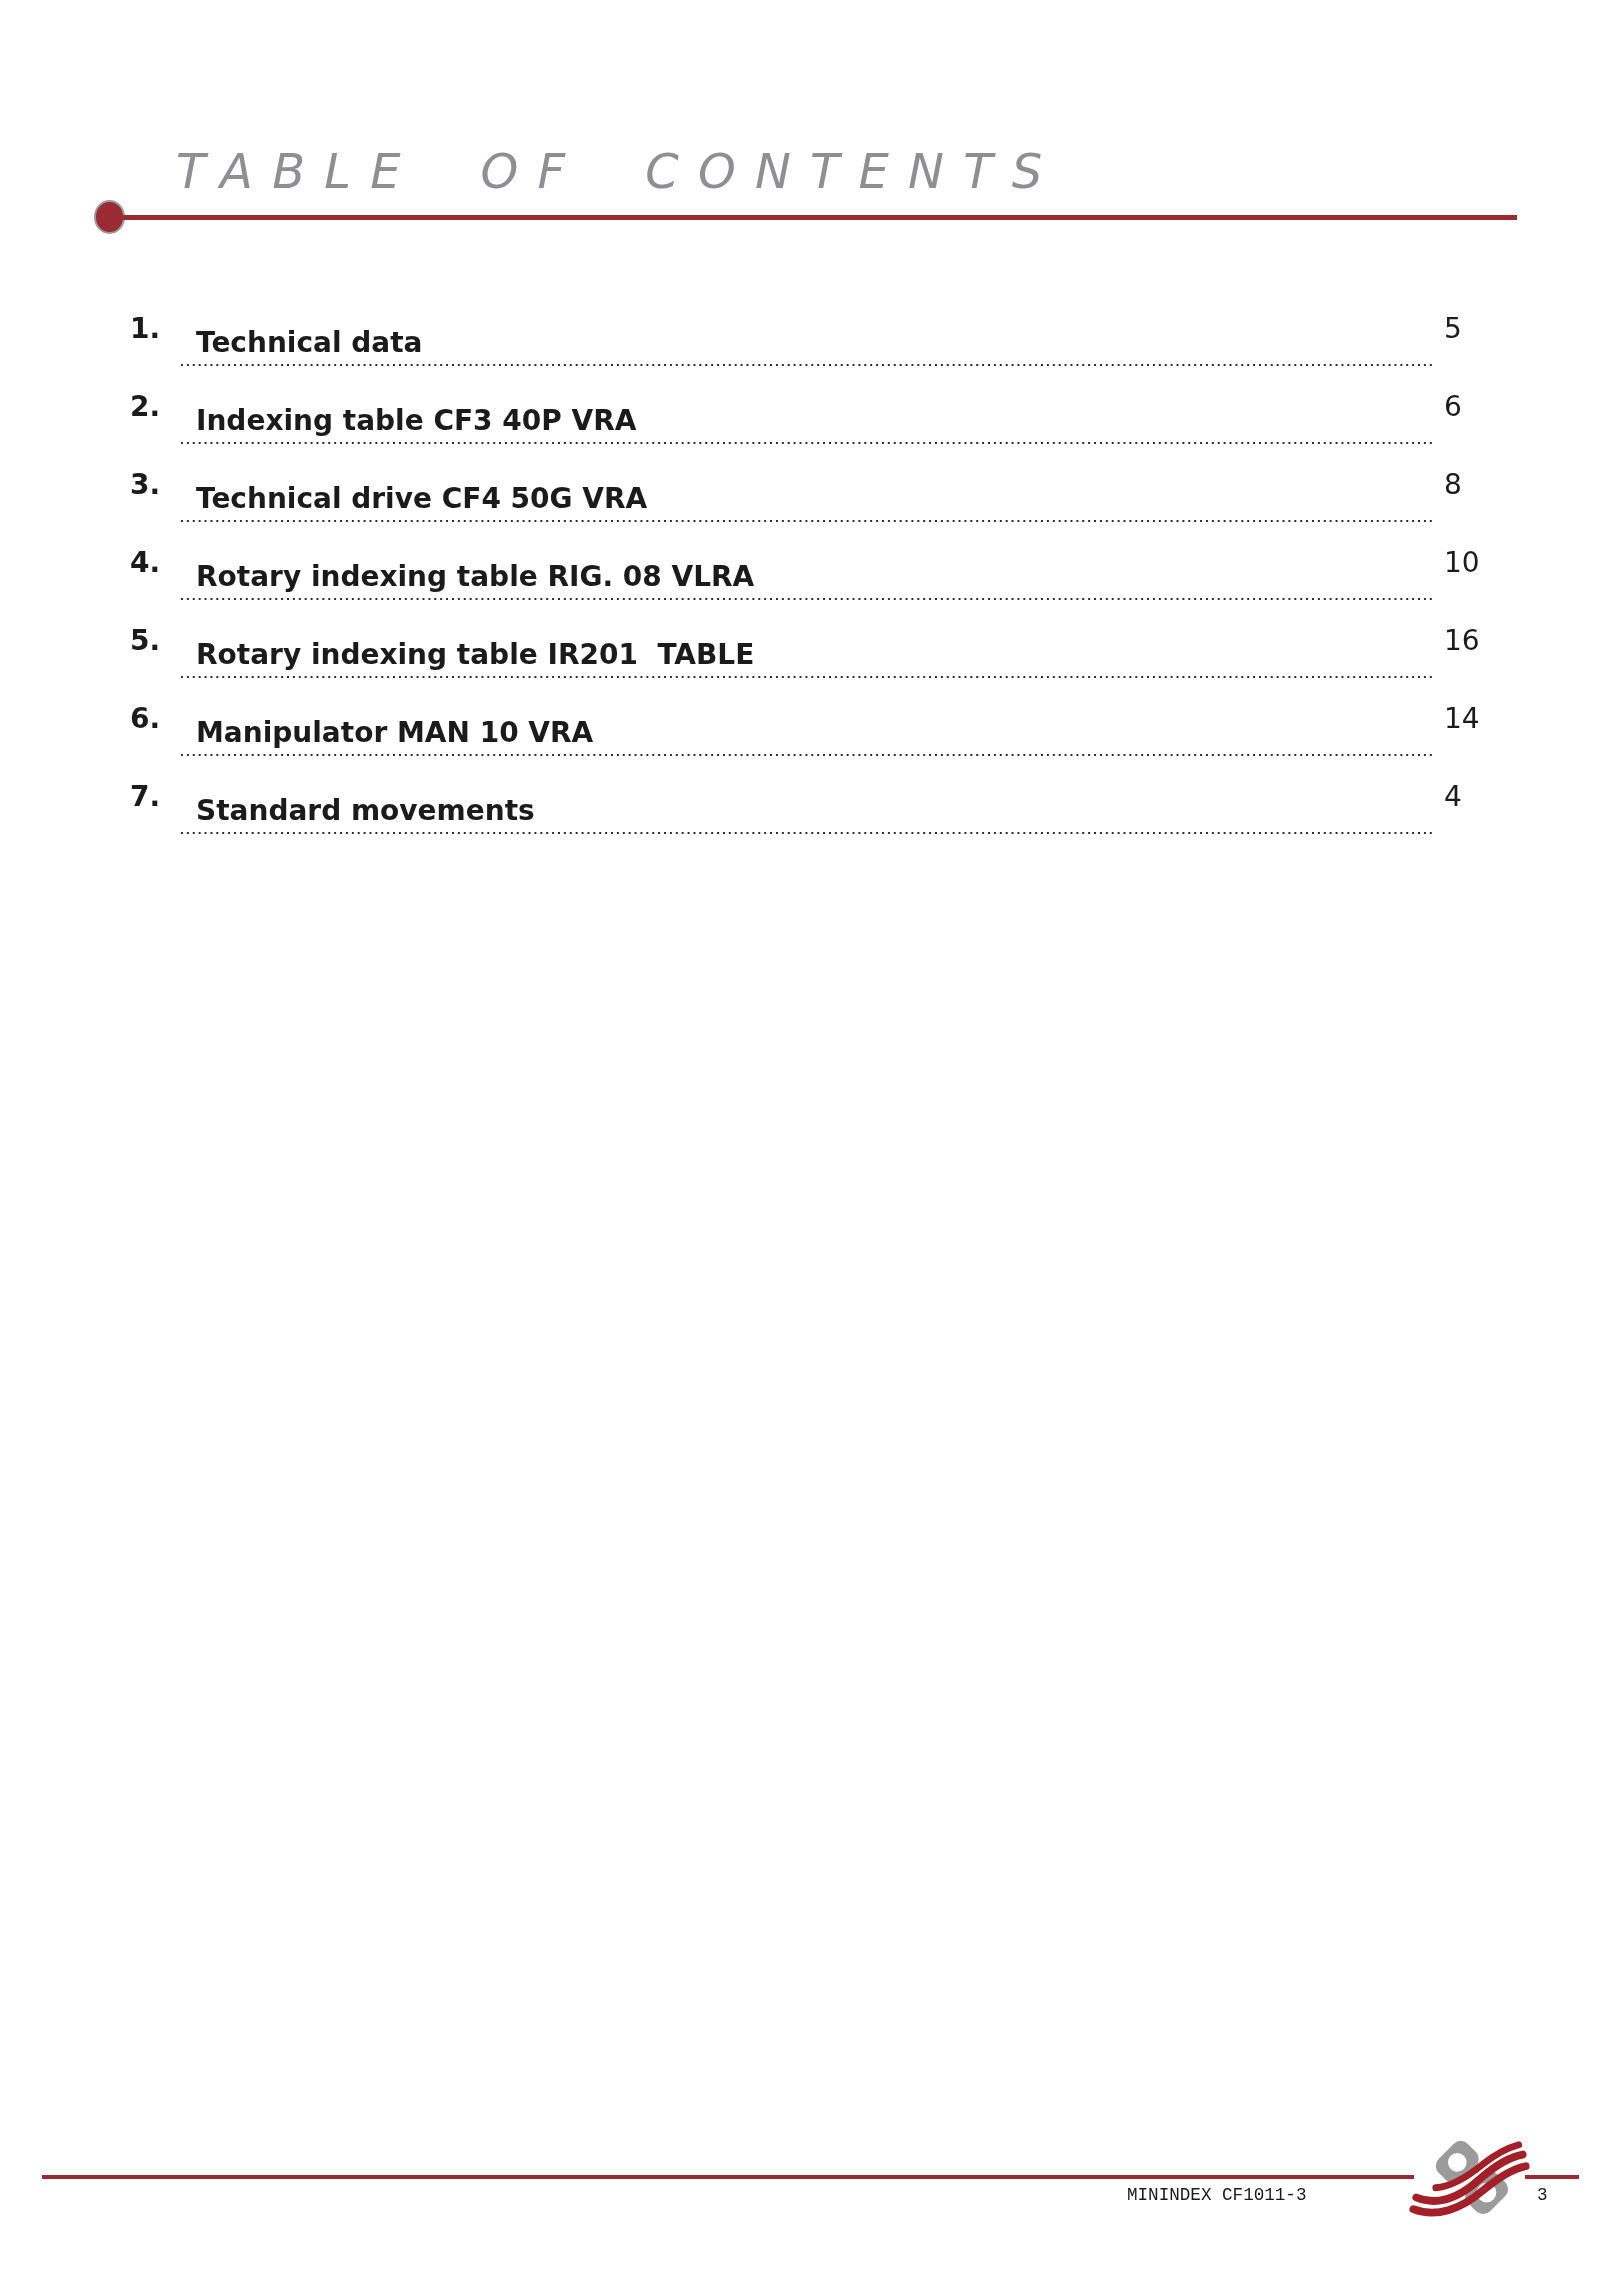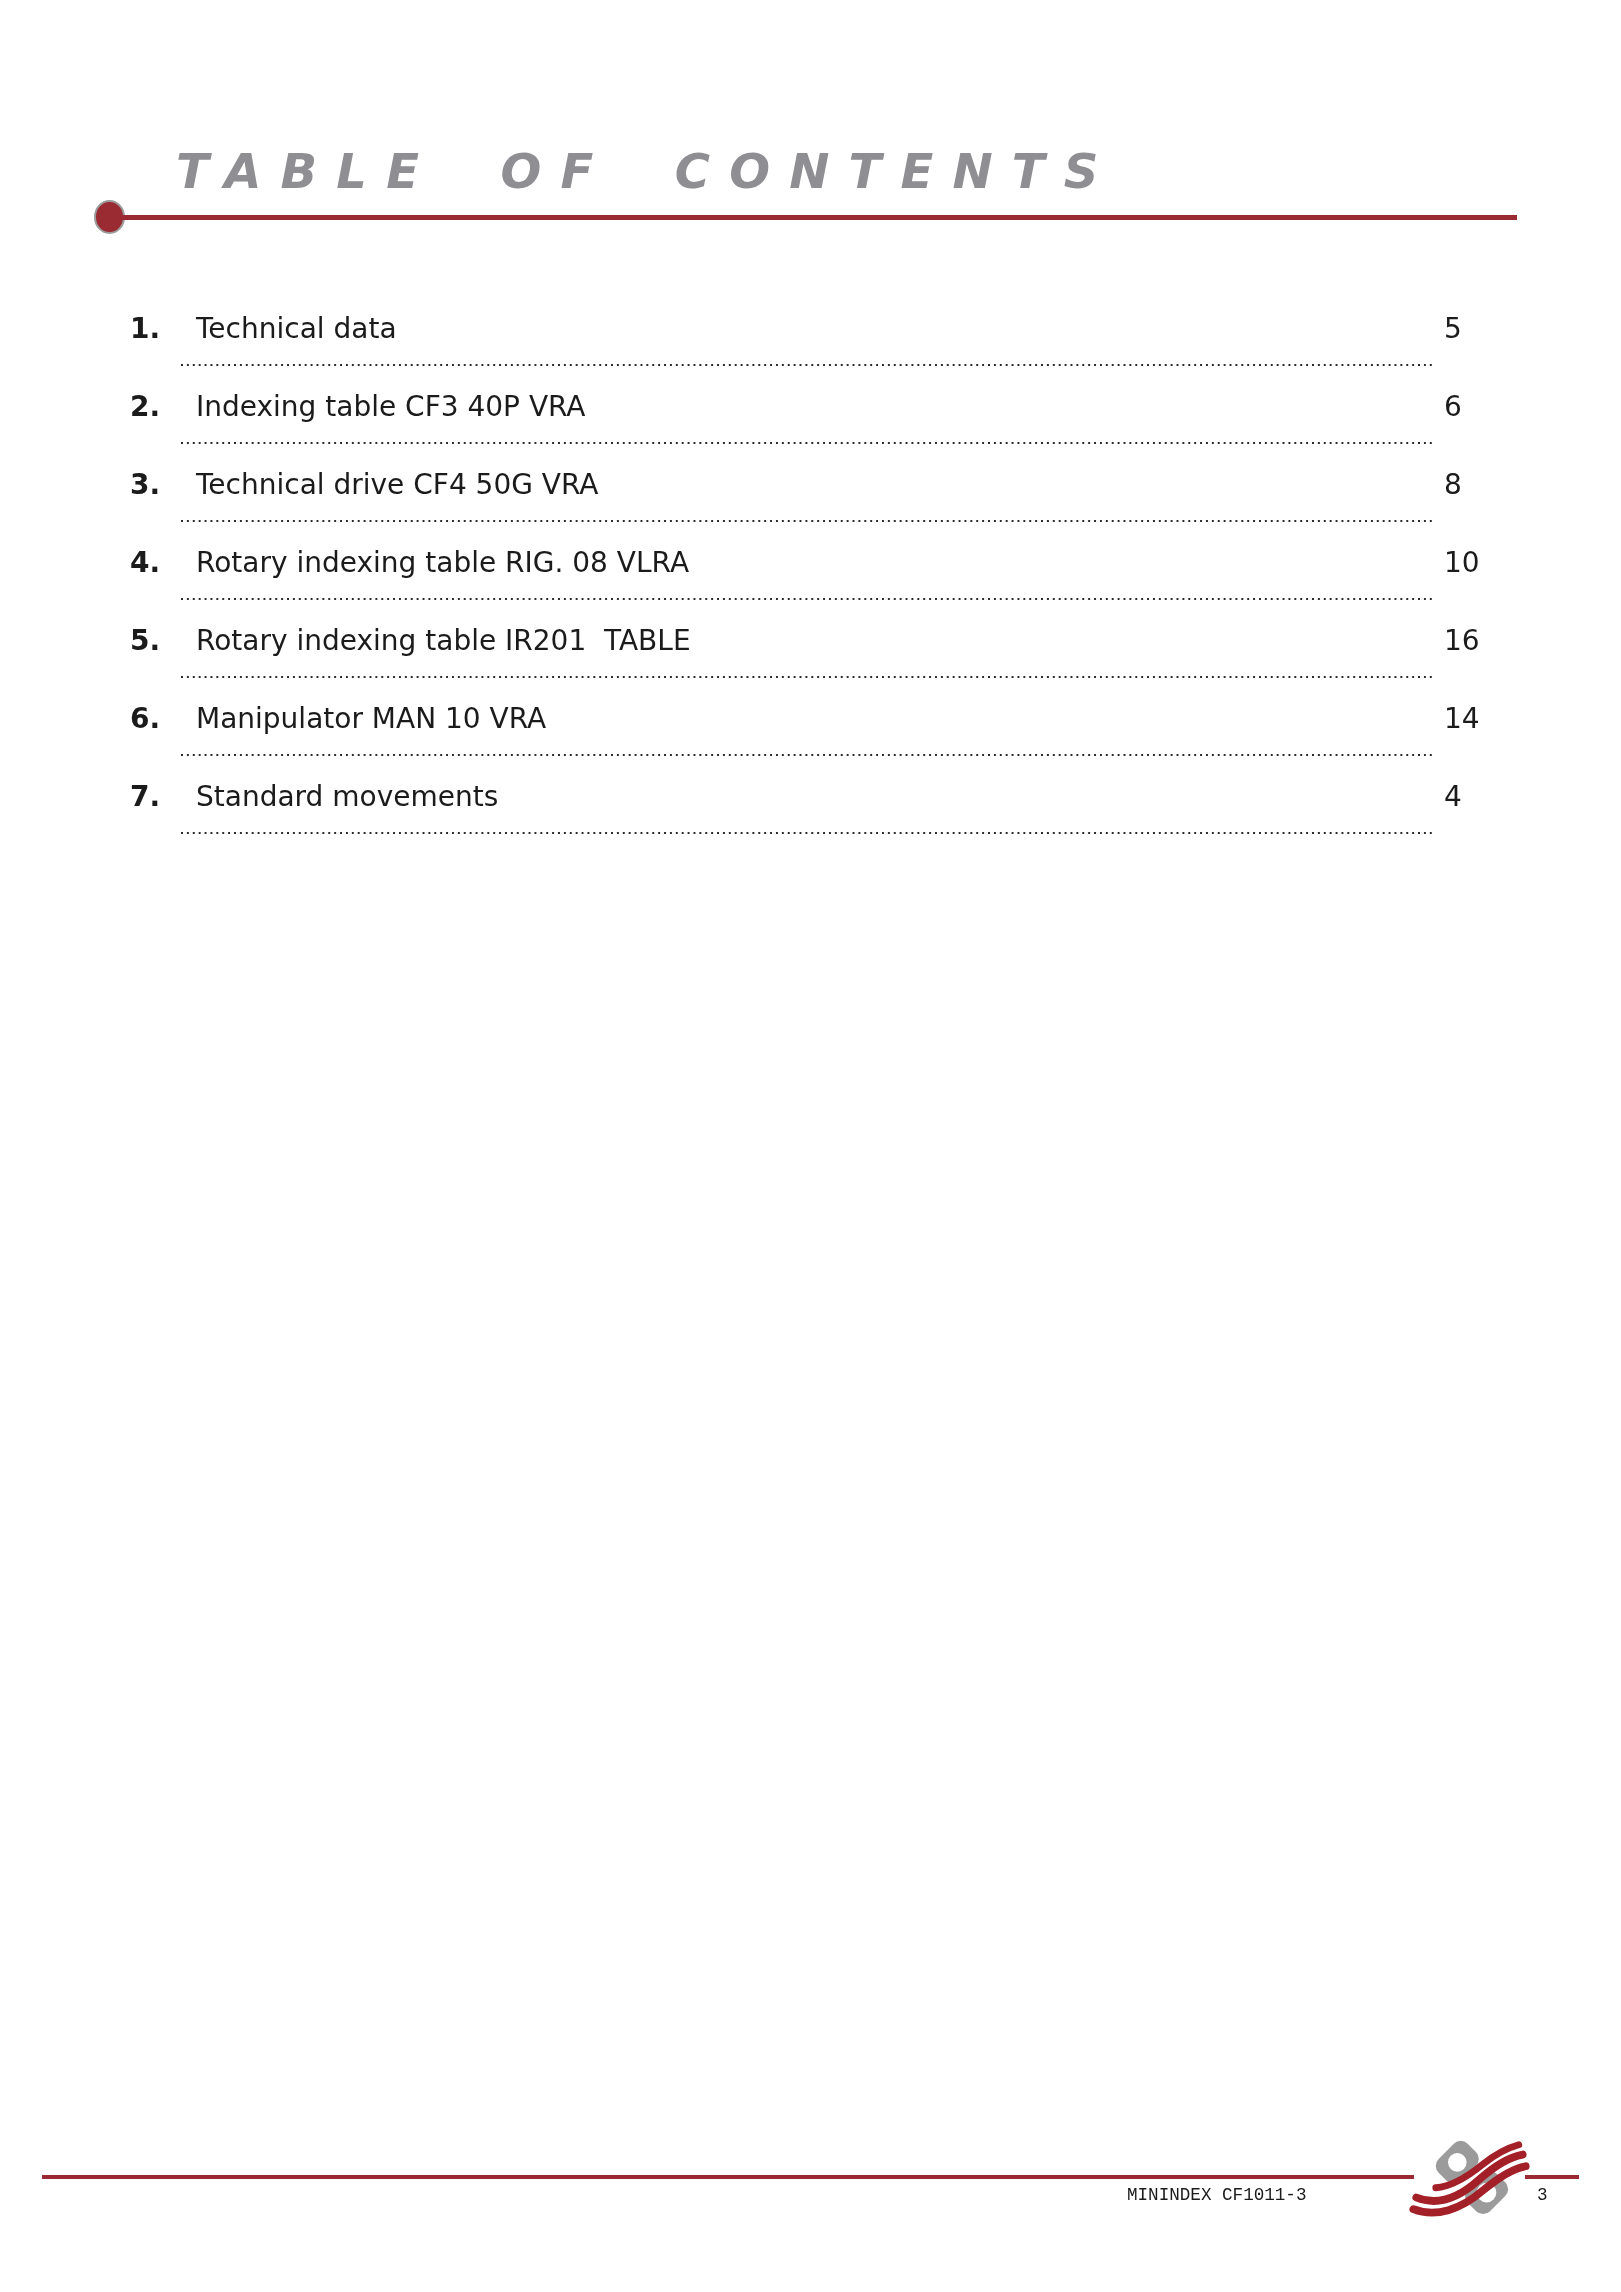--- a/index.html
+++ b/index.html
@@ -16,21 +16,21 @@
     font-family: "DejaVu Sans", "Liberation Sans", sans-serif;
   }
 
   
   .doc-title {
     position: absolute;
     left: 176px;
     top: 143px;
     font-family: "DejaVu Sans", sans-serif;
     font-size: 48px;
-    font-weight: bold;
+    font-weight: normal;
     font-style: italic;
     color: #8f8f93;
     letter-spacing: 0.40em;
     word-spacing: 0.55em;
     white-space: nowrap;
   }
   .header-rule {
     position: absolute;
     left: 108px;
     top: 215px;
@@ -66,25 +66,26 @@
     left: 130px;
     top: 0;
     font-size: 28px;
     line-height: 29px;
     font-weight: bold;
     color: #1b1b1b;
   }
   .toc-title {
     position: absolute;
     left: 196px;
-    top: 0;
+    top: 14px;
     font-size: 28px;
     line-height: 29px;
     color: #1b1b1b;
     white-space: pre;
+    font-weight: bold;
   }
   .toc-page {
     position: absolute;
     left: 1444px;
     top: 0;
     font-size: 28px;
     line-height: 29px;
     color: #1b1b1b;
   }
   .toc-dots {

